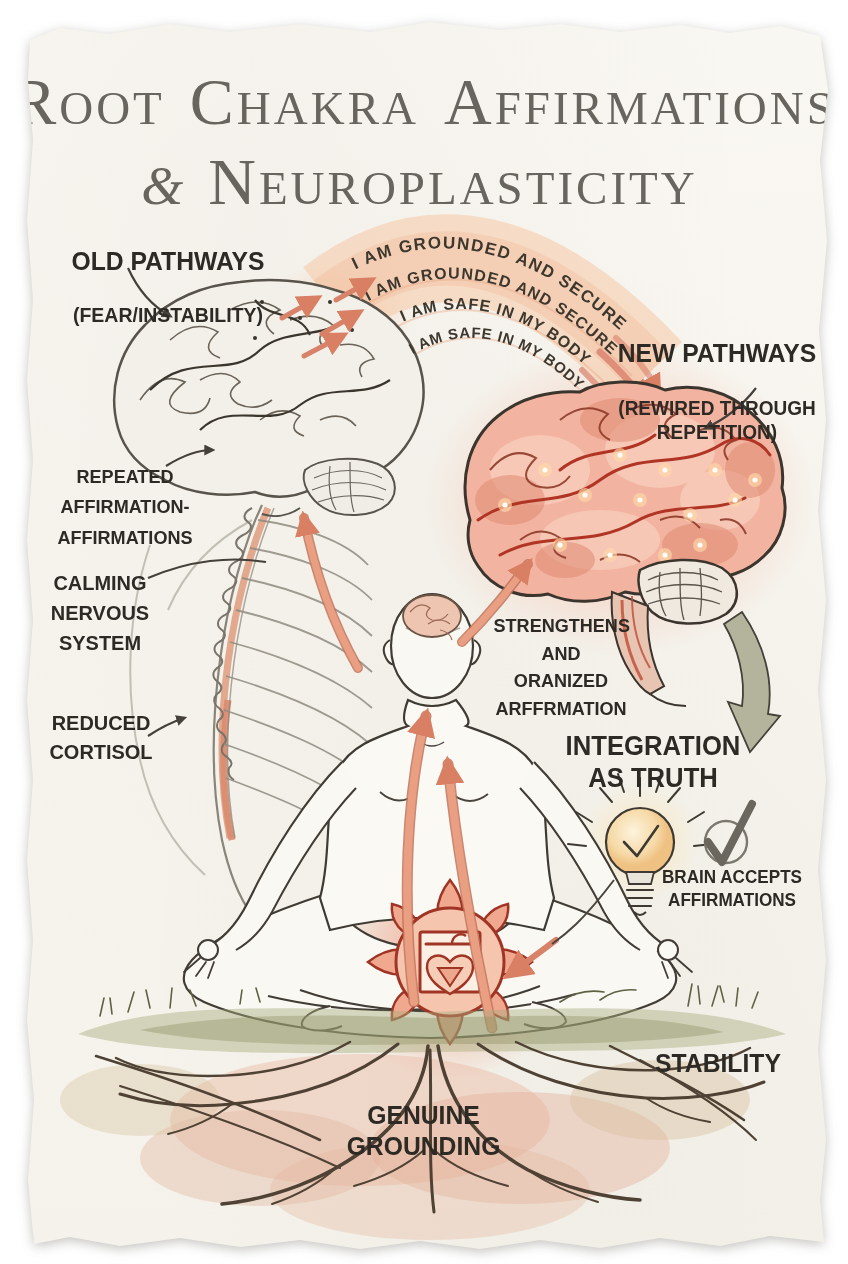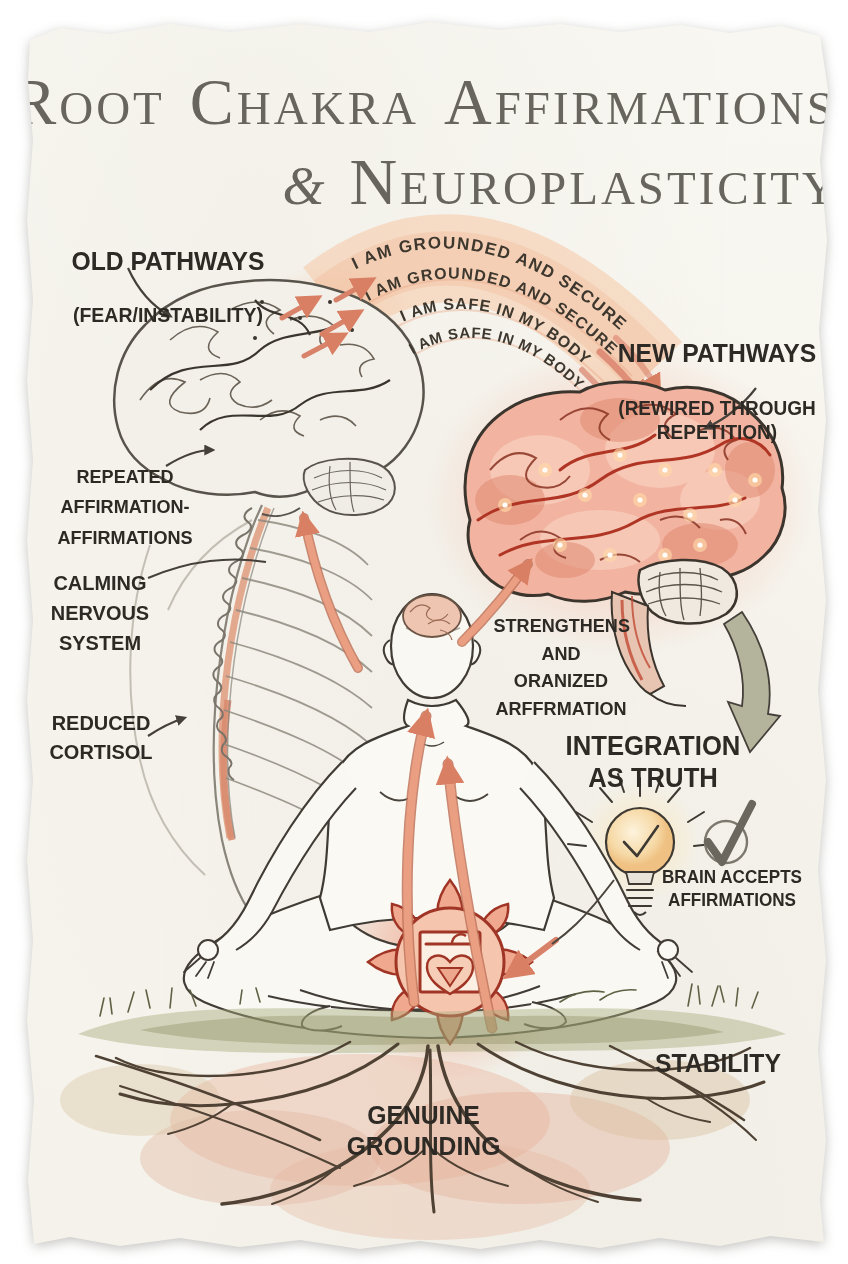--- a/index.html
+++ b/index.html
@@ -12,21 +12,21 @@
          clip-path:polygon(30px 40px,60px 28px,110px 34px,170px 24px,230px 32px,300px 24px,370px 32px,430px 22px,500px 30px,560px 24px,620px 32px,680px 25px,730px 33px,780px 26px,820px 36px,828px 90px,820px 160px,827px 240px,819px 330px,826px 420px,818px 510px,826px 600px,818px 690px,826px 780px,818px 870px,826px 960px,818px 1050px,826px 1140px,820px 1200px,824px 1242px,770px 1236px,720px 1246px,660px 1238px,600px 1248px,540px 1240px,480px 1249px,420px 1241px,360px 1249px,300px 1240px,240px 1247px,180px 1238px,120px 1246px,70px 1237px,34px 1244px,28px 1180px,34px 1100px,27px 1020px,33px 940px,27px 860px,33px 780px,27px 700px,33px 620px,27px 540px,33px 460px,27px 380px,33px 300px,27px 220px,33px 140px,28px 80px);}
   #shadowwrap{position:absolute;inset:0;filter:drop-shadow(0 3px 6px rgba(60,55,45,.30));}
   svg{position:absolute;left:0;top:0;}
   .title{position:absolute;left:0;top:69px;width:848px;text-align:center;
          font-family:"Liberation Serif",serif;color:#67655e;letter-spacing:3px;line-height:1;}
   .title .ln{white-space:nowrap;}
   .title .w{display:inline-block;margin:0 9px;}
   .title .cap{font-size:66px;}
   .title .sm{font-size:47px;}
   .title .amp{font-size:54px;font-style:italic;margin-right:6px;}
-  .t2{margin-top:14px;text-align:right;}
+  .t2{margin-top:14px;}
   .lbl{position:absolute;color:#2d2a25;font-weight:700;text-align:center;
        white-space:pre-line;transform:scaleX(.95);transform-origin:center;}
   .sub{font-weight:700;}
 </style>
 </head>
 <body>
 
 <div id="page">
  <div id="shadowwrap">
  <div id="paper">

